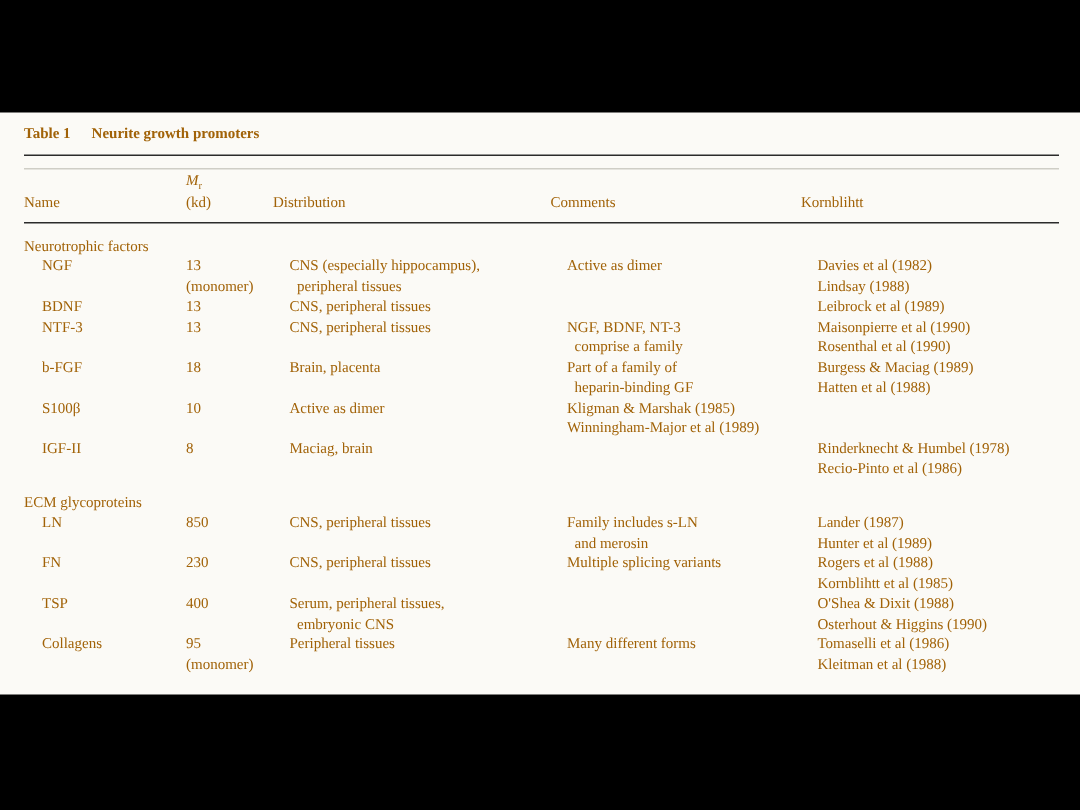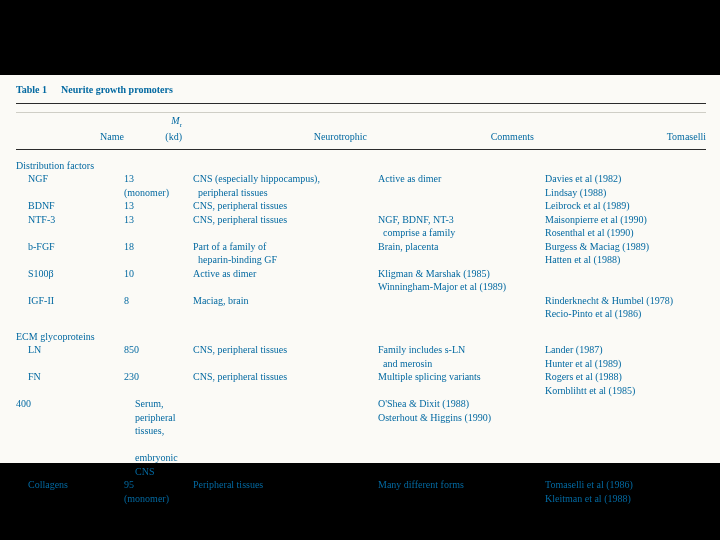--- a/index.html
+++ b/index.html
@@ -8,42 +8,42 @@
     background:#000000;
     position:relative;
     overflow:hidden;
     font-family:"Liberation Serif","DejaVu Serif",serif;
   }
   .paper {
     position:absolute;
     left:0; top:75px;
     width:720px; height:388px;
     background:#fbfaf6;
-    color:#0369a1;
+    color:#a16207;
   }
   .content {
     padding:8px 14px 0 16px;
     font-size:10px;
     line-height:13.5px;
   }
   .title-row { font-weight:bold; }
   .title-label { display:inline-block; margin-right:14px; }
   .rule { height:1px; background:#2b2b2b; }
   .rule-title { margin-top:6px; }
   .rule-faint { height:1px; background:#cfcec6; margin-top:8px; }
   .rule-header { margin-top:5px; }
   .grid {
     display:grid;
     grid-template-columns:108px 58px 185px 167px 1fr;
   }
   .header-row {
     margin-top:2px;
     align-items:end;
   }
-  .hdr { text-align:right; }
+  .hdr { text-align:left; }
   .hdr-mr { line-height:12.5px; }
   .hdr-mr i { font-style:italic; }
   .hdr-mr sub { font-size:7px; }
   .section-heading { margin-top:9px; }
   .cell { white-space:pre-wrap; }
   .cell.name { padding-left:12px; }
   .cell.mr { text-align:left; }
   .cell.dist, .cell.comm, .cell.refs { padding-left:11px; }
 </style>
 </head>
@@ -58,28 +58,28 @@
 
     <div class="rule rule-title"></div>
     <div class="rule-faint"></div>
 
     <div class="grid header-row">
       <div class="hdr">Name</div>
       <div class="hdr hdr-mr">
         <div><i>M</i><sub>r</sub></div>
         <div>(kd)</div>
       </div>
-      <div class="hdr">Neurotrophic</div>
+      <div class="hdr">Distribution</div>
       <div class="hdr">Comments</div>
-      <div class="hdr">Tomaselli</div>
+      <div class="hdr">Kornblihtt</div>
     </div>
 
     <div class="rule rule-header"></div>
 
-    <div class="section-heading">Distribution factors</div>
+    <div class="section-heading">Neurotrophic factors</div>
 
     <div class="grid row">
       <div class="cell name">NGF</div>
       <div class="cell mr">13
 (monomer)</div>
       <div class="cell dist">CNS (especially hippocampus),
   peripheral tissues</div>
       <div class="cell comm">Active as dimer</div>
       <div class="cell refs">Davies et al (1982)
 Lindsay (1988)</div>
@@ -99,23 +99,23 @@
       <div class="cell dist">CNS, peripheral tissues</div>
       <div class="cell comm">NGF, BDNF, NT-3
   comprise a family</div>
       <div class="cell refs">Maisonpierre et al (1990)
 Rosenthal et al (1990)</div>
     </div>
 
     <div class="grid row">
       <div class="cell name">b-FGF</div>
       <div class="cell mr">18</div>
+      <div class="cell dist">Brain, placenta</div>
       <div class="cell comm">Part of a family of
   heparin-binding GF</div>
-      <div class="cell dist">Brain, placenta</div>
       <div class="cell refs">Burgess &amp; Maciag (1989)
 Hatten et al (1988)</div>
     </div>
 
     <div class="grid row">
       <div class="cell name">S100β</div>
       <div class="cell mr">10</div>
       <div class="cell comm">Active as dimer</div>
       <div class="cell refs">Kligman &amp; Marshak (1985)
 Winningham-Major et al (1989)</div>
@@ -145,20 +145,21 @@
     <div class="grid row">
       <div class="cell name">FN</div>
       <div class="cell mr">230</div>
       <div class="cell dist">CNS, peripheral tissues</div>
       <div class="cell comm">Multiple splicing variants</div>
       <div class="cell refs">Rogers et al (1988)
 Kornblihtt et al (1985)</div>
     </div>
 
     <div class="grid row">
+      <div class="cell name">TSP</div>
       <div class="cell mr">400</div>
       <div class="cell dist">Serum, peripheral tissues,
   embryonic CNS</div>
       <div class="cell comm"></div>
       <div class="cell refs">O'Shea &amp; Dixit (1988)
 Osterhout &amp; Higgins (1990)</div>
     </div>
 
     <div class="grid row">
       <div class="cell name">Collagens</div>

